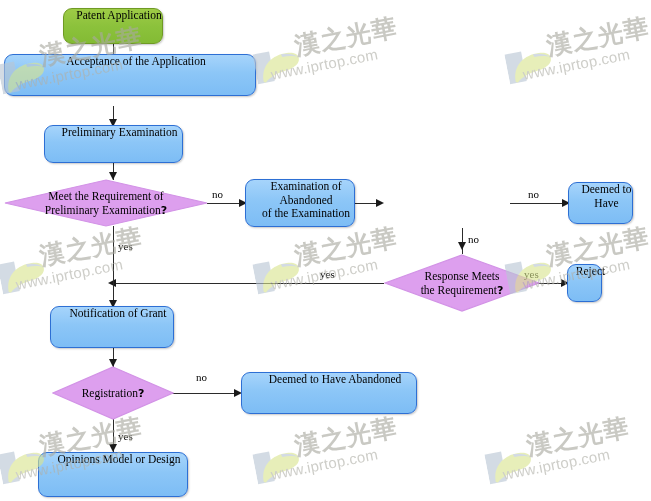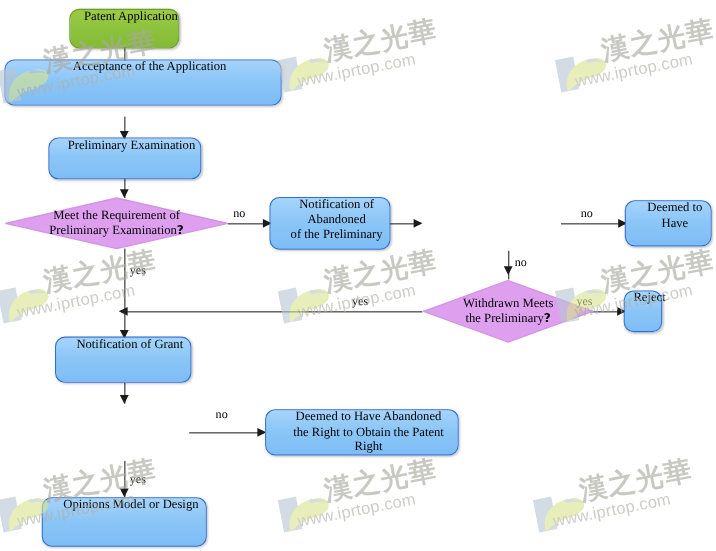--- a/index.html
+++ b/index.html
@@ -126,58 +126,65 @@
     <div class="dlabel">
       <div>
         <div>Meet the Requirement of</div>
         <div><span>Preliminary Examination</span><span class="q">?</span></div>
       </div>
     </div>
   </div>
 
   <div class="node box" style="left:245px;top:179px;width:110px;height:48px;">
     <div>
-      <div>Notification of</div>
+      <div>Examination of</div>
       <div>Abandoned</div>
-      <div>of the Preliminary</div>
-    </div>
-  </div>
-
-
-  <div class="node box" style="left:568px;top:182px;width:79px;height:42px;">
+      <div>of the Examination</div>
+    </div>
+  </div>
+
+
+  <div class="node box" style="left:568px;top:182px;width:65px;height:42px;">
     <div>
       <div>Deemed to Have</div>
     </div>
   </div>
 
   <div class="node diamond" style="left:384px;top:254px;width:156px;height:58px;">
     <svg width="156" height="58" viewBox="0 0 156 58">
       <polygon points="78,1 155,29 78,57 1,29" fill="#dd9fee" stroke="#d292e6" stroke-width="1.2"></polygon>
     </svg>
     <div class="dlabel">
       <div>
-        <div>Withdrawn Meets</div>
-        <div><span>the Preliminary</span><span class="q">?</span></div>
+        <div>Response Meets</div>
+        <div><span>the Requirement</span><span class="q">?</span></div>
       </div>
     </div>
   </div>
 
   <div class="node box" style="left:567px;top:264px;width:35px;height:38px;">
     <span>Reject</span>
   </div>
 
   <div class="node box" style="left:50px;top:306px;width:124px;height:42px;">
     <span>Notification of Grant</span>
   </div>
 
+  <div class="node diamond" style="left:52px;top:366px;width:122px;height:54px;">
+    <svg width="122" height="54" viewBox="0 0 122 54">
+      <polygon points="61,1 121,27 61,53 1,27" fill="#dd9fee" stroke="#d292e6" stroke-width="1.2"></polygon>
+    </svg>
+    <div class="dlabel">
+      <div><span>Registration</span><span class="q">?</span></div>
+    </div>
+  </div>
 
   <div class="node box" style="left:241px;top:372px;width:176px;height:42px;">
     <div>
       <div>Deemed to Have Abandoned</div>
-      <div>the Right to Obtain the Patent Right</div>
     </div>
   </div>
 
   <div class="node box" style="left:38px;top:452px;width:150px;height:45px;">
     <div>
       <div>Opinions Model or Design</div>
     </div>
   </div>
 
   <div class="wm-layer">

